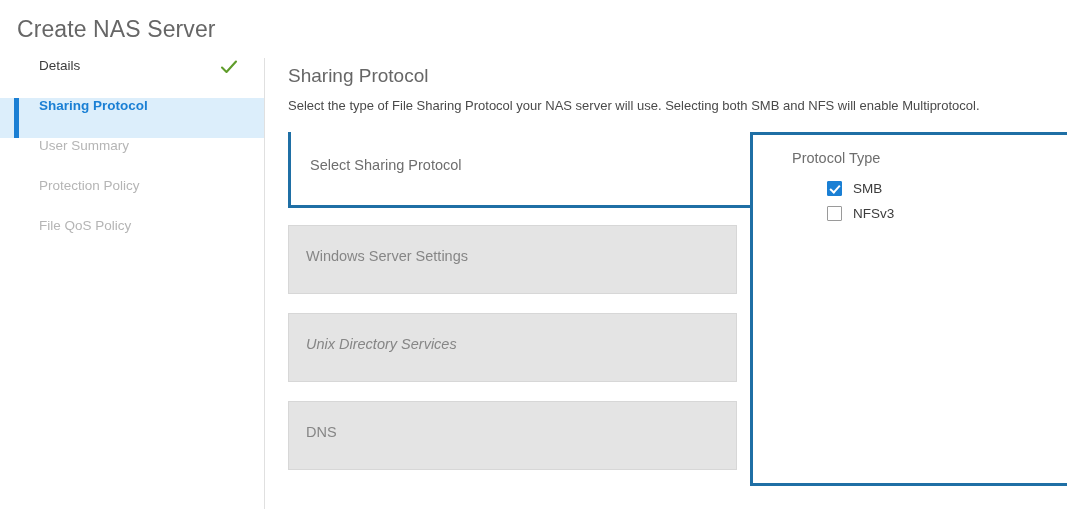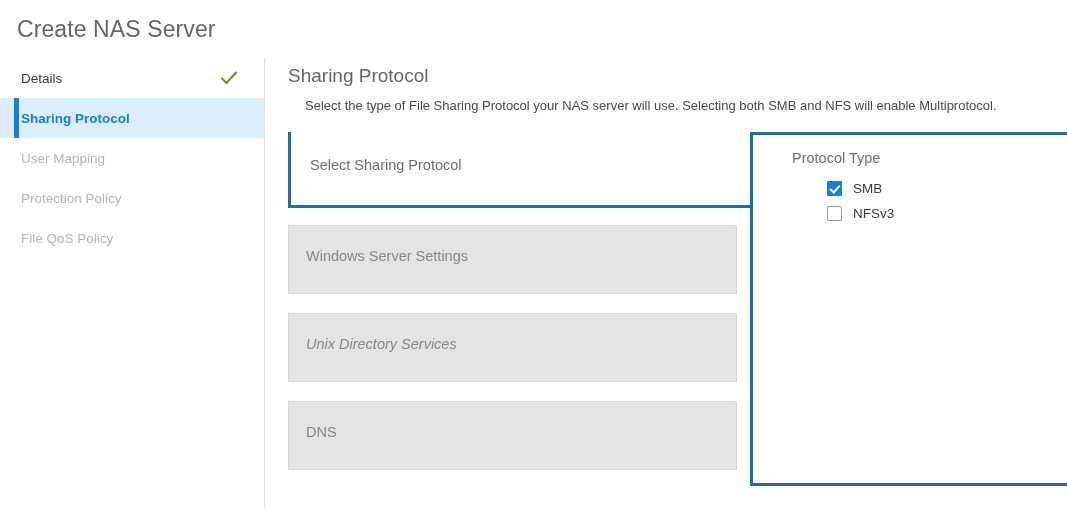--- a/index.html
+++ b/index.html
@@ -39,22 +39,21 @@
     width: 265px;
     height: 451px;
     border-right: 1px solid #e0e0e0;
     box-sizing: border-box;
     background: #ffffff;
   }
   .nav-item {
     position: relative;
     height: 40px;
     display: flex;
-    align-items: center;
-    padding-left: 21px;
+    padding-left: 39px;
     padding-right: 26px;
     box-sizing: border-box;
     font-size: 13.5px;
     color: #b5b5b5;
     white-space: nowrap;
   }
   .nav-item.done {
     color: #3c3c3c;
   }
   .nav-item.active {
@@ -95,21 +94,20 @@
     color: #666666;
     white-space: nowrap;
   }
   #section-desc {
     position: absolute;
     left: 23px;
     top: 40px;
     font-size: 13px;
     color: #4a4a4a;
     white-space: nowrap;
-    margin-left: 17px;
   }
 
   
   #frame-top {
     position: absolute;
     left: 23px;
     top: 74px;
     right: 0;
     height: 3px;
     background: #1f6fa5;
@@ -240,21 +238,21 @@
           <polyline points="2,9.5 6.5,14 16,3.5" fill="none" stroke="#5f9c2a" stroke-width="2.1" stroke-linecap="round" stroke-linejoin="round"></polyline>
         </svg>
       </span>
     </div>
 
     <div class="nav-item active">
       <span class="nav-label">Sharing Protocol</span>
     </div>
 
     <div class="nav-item">
-      <span class="nav-label">User Mapping</span>
+      <span class="nav-label">User Summary</span>
     </div>
 
     <div class="nav-item">
       <span class="nav-label">Protection Policy</span>
     </div>
 
     <div class="nav-item">
       <span class="nav-label">File QoS Policy</span>
     </div>
 

